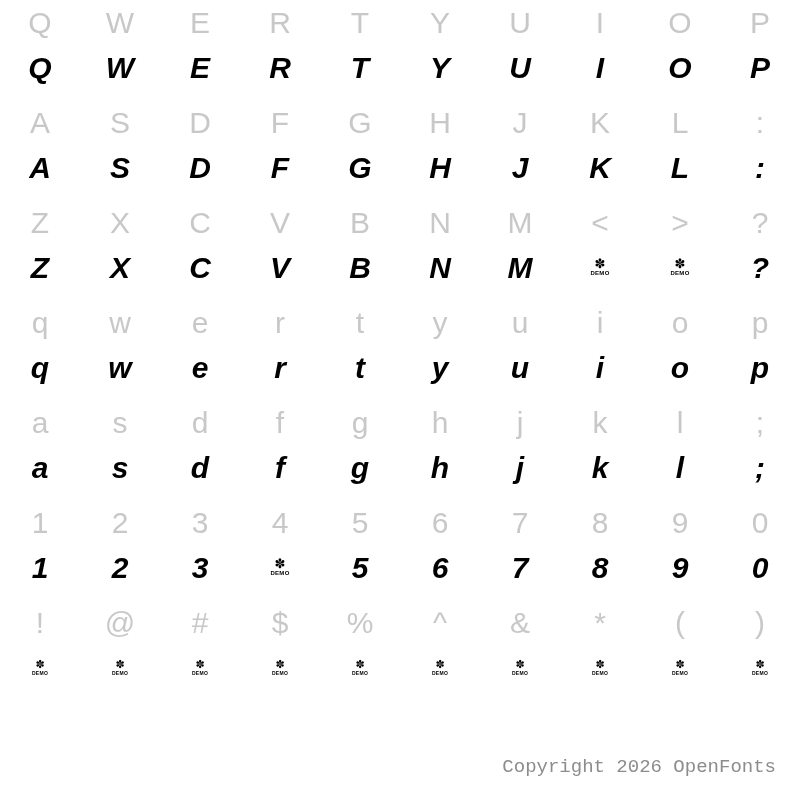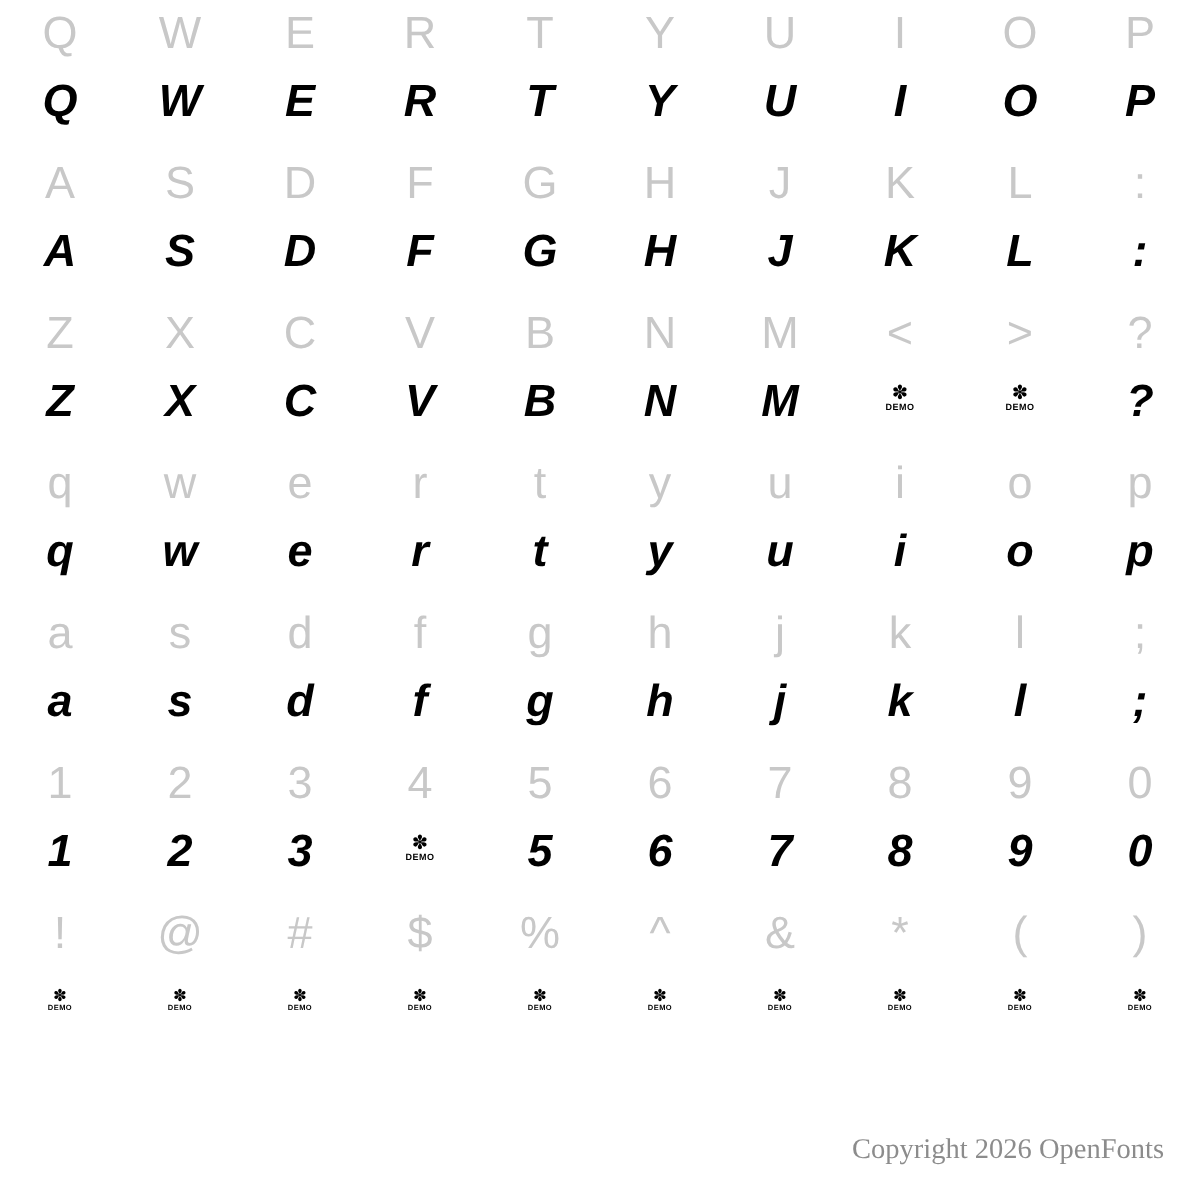--- a/index.html
+++ b/index.html
@@ -107,21 +107,21 @@
     line-height: 6px;
   }
   #copyright {
     position: absolute;
     left: 0;
     right: 24px;
     bottom: 22px;
     text-align: right;
     color: #8c8c8c;
     font-size: 19px;
-    font-family: Liberation Serif, serif;
+    font-family: Liberation Mono, monospace;
   }
 </style>
 </head>
 <body>
 
 <div id="sheet">
   <div class="grid" id="grid">
       <div class="row row-key">
         <div class="cell">Q</div>
         <div class="cell">W</div>

